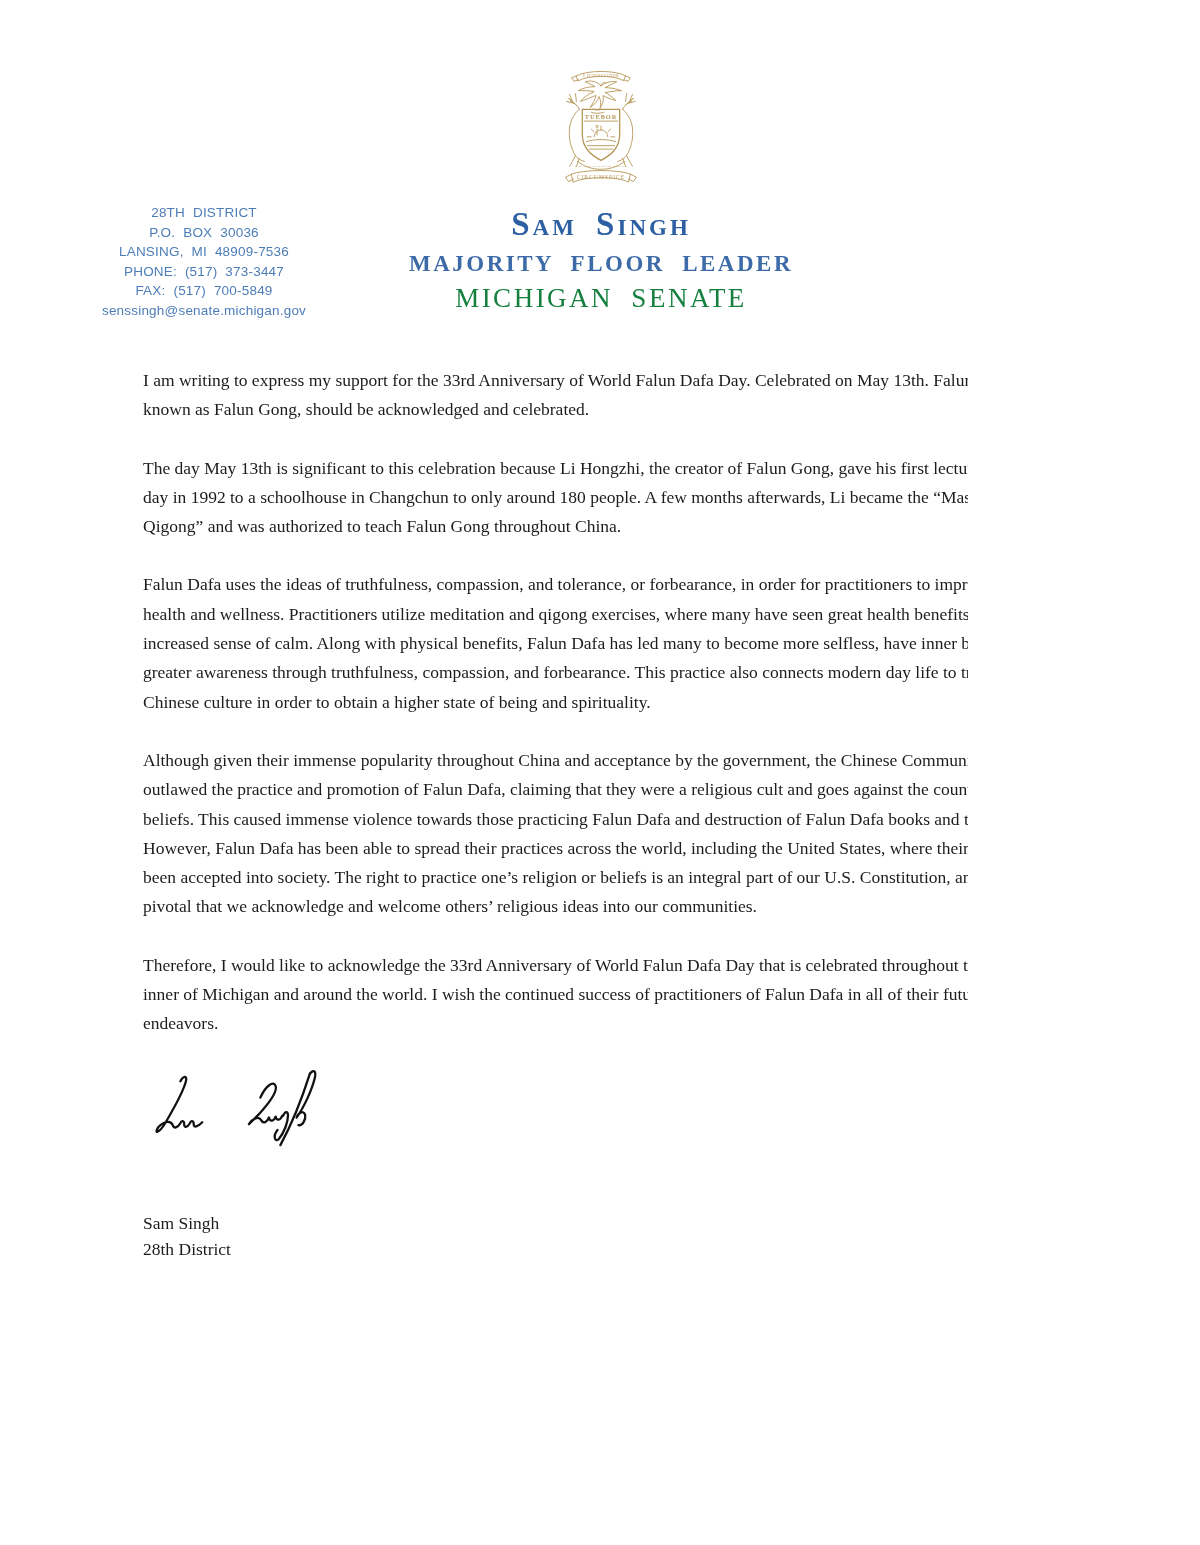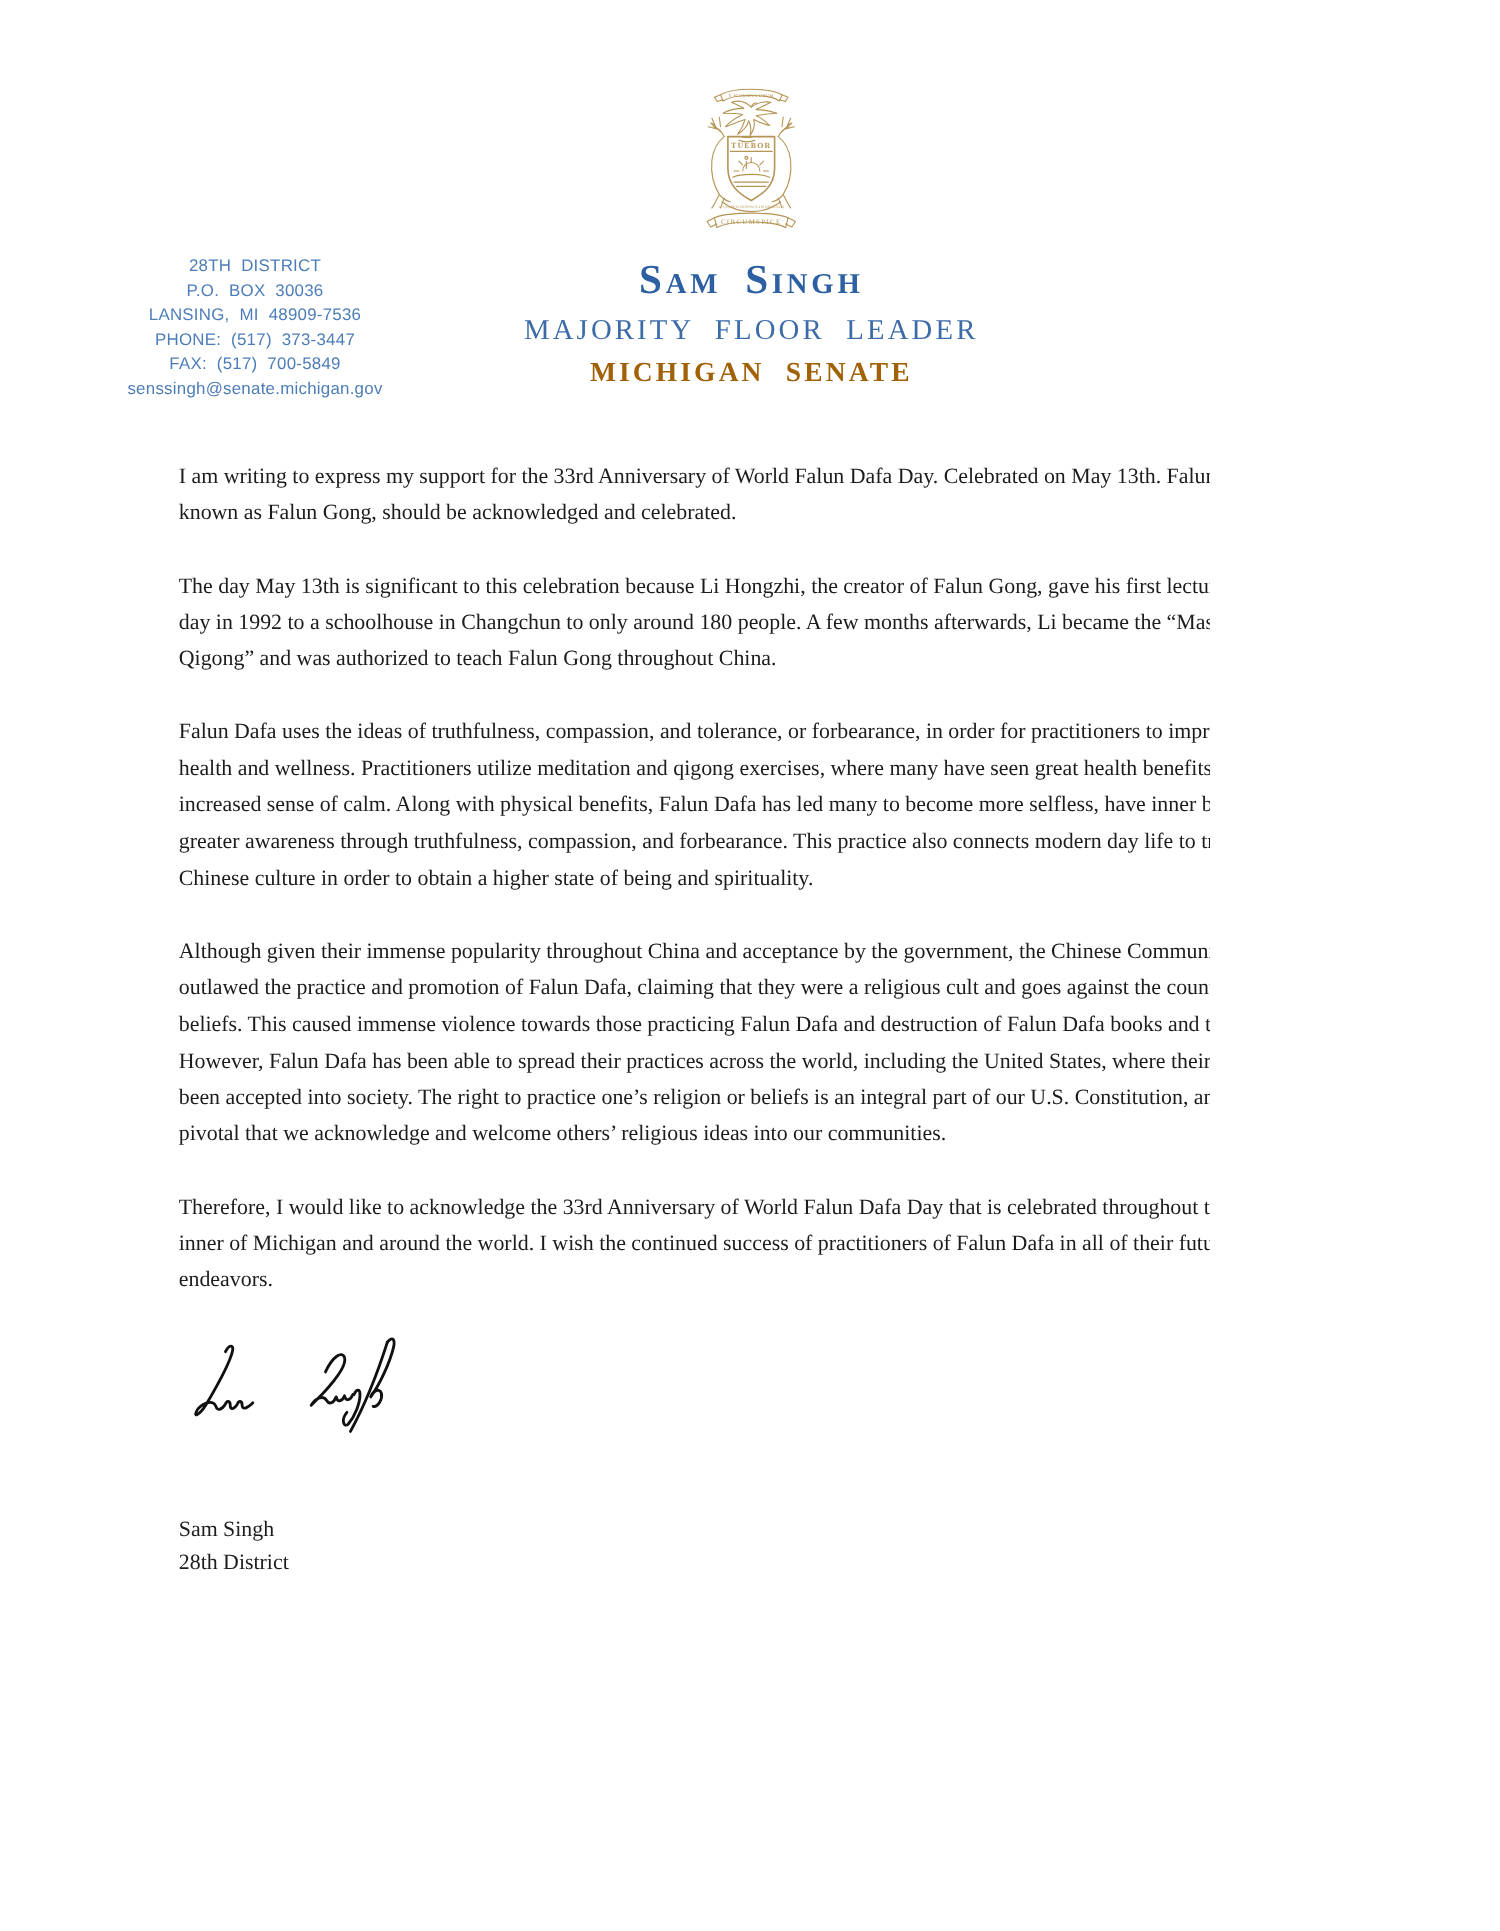--- a/index.html
+++ b/index.html
@@ -29,26 +29,26 @@
     position:absolute;left:380px;top:206px;width:442px;
     text-align:center;color:#2d5fa3;
   }
   .name-block .sen-name{
     font-size:33px;font-weight:bold;
     font-variant-caps:small-caps;
     letter-spacing:3px;word-spacing:8px;
     line-height:36px;margin:0;
   }
   .name-block .sen-title{
-    font-size:23px;font-weight:400;color:#3c6ba8;
+    font-size:23px;font-weight:700;color:#3c6ba8;
     letter-spacing:2.5px;word-spacing:9px;
     line-height:30px;margin-top:7px;
   }
   .name-block .sen-org{
-    font-size:22px;font-weight:700;color:#a16207;
+    font-size:27px;font-weight:400;color:#15803d;
     letter-spacing:2.5px;word-spacing:9px;
     line-height:26px;margin-top:6px;
   }
   
   .letter-body{
     position:absolute;left:143px;top:362px;width:917px;
     font-size:17.5px;line-height:29.3px;
   }
   .date-line{margin:0 0 57px 0;}
   .letter-body p.para{margin:4px 0 29px 0;}

